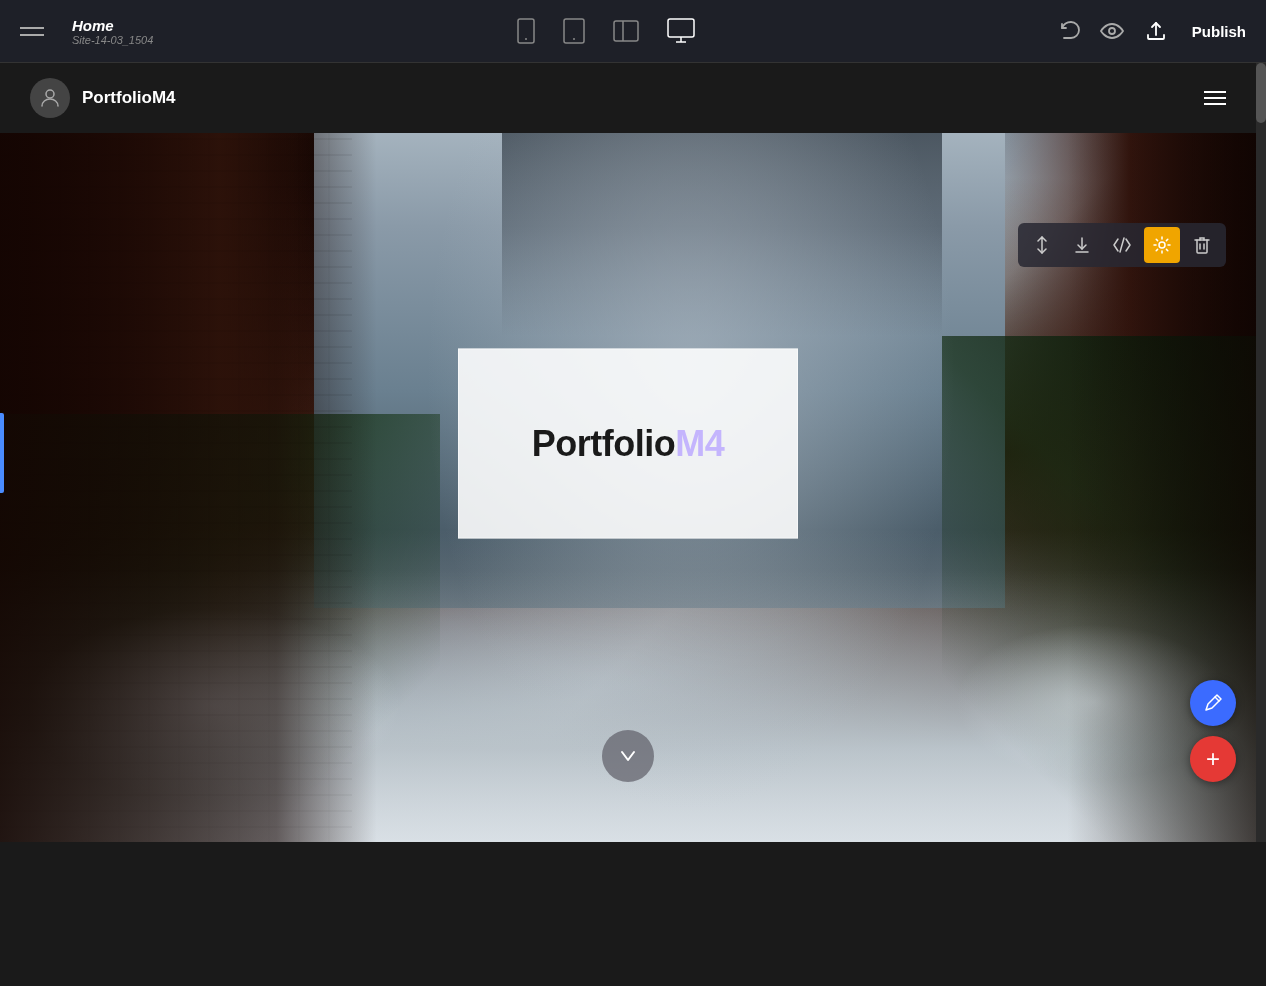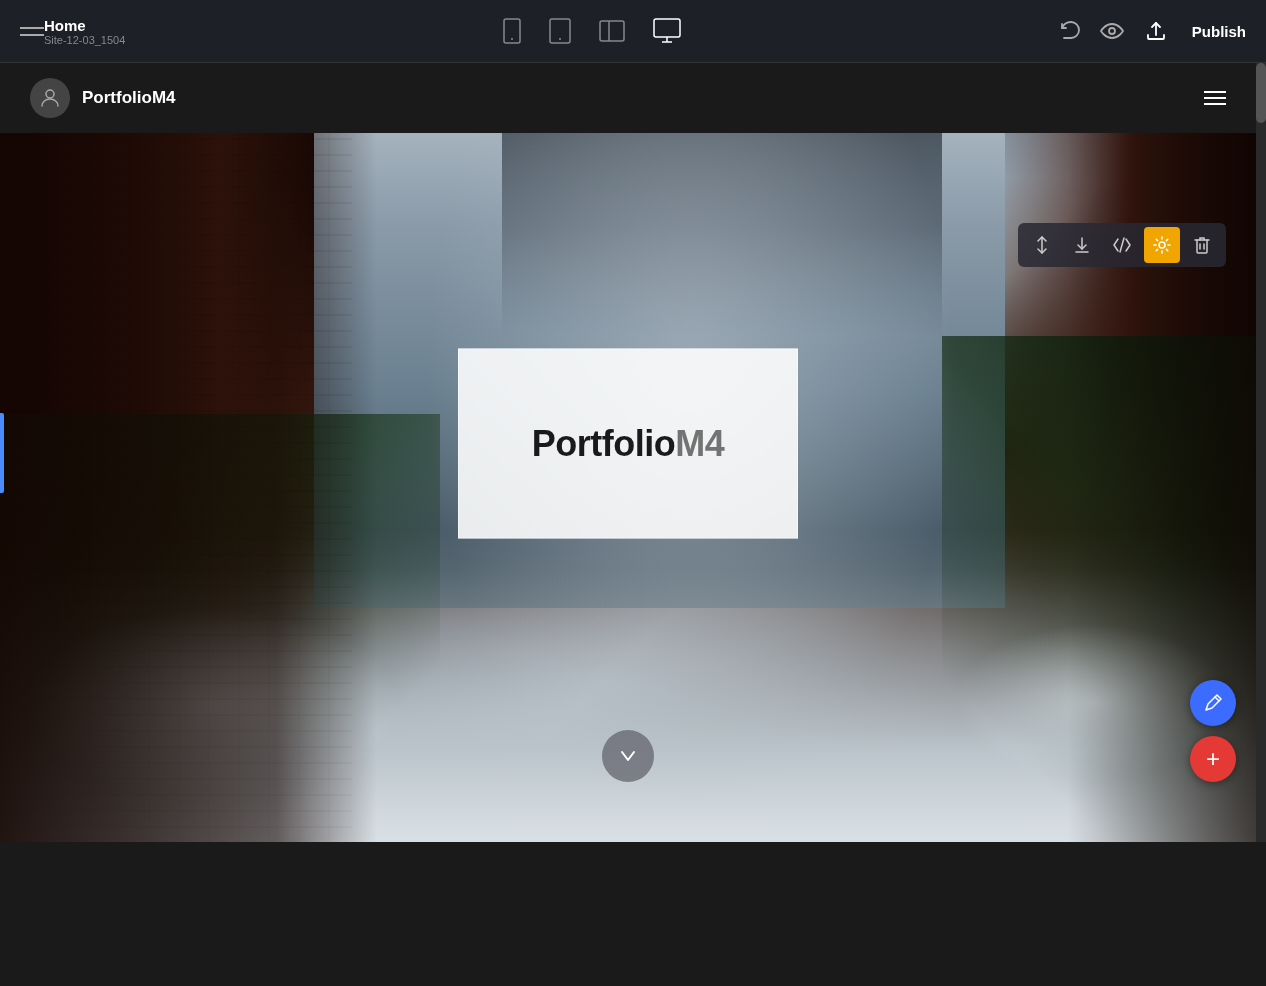--- a/index.html
+++ b/index.html
@@ -12,21 +12,22 @@
       background: #1e2028;
       display: flex;
       align-items: center;
       justify-content: space-between;
       padding: 0 20px;
       border-bottom: 1px solid #333;
     }
     .top-bar-left {
       display: flex;
       align-items: center;
-      gap: 0;
+      gap: 28px;
+      font-style: italic;
     }
     .hamburger {
       display: flex;
       flex-direction: column;
       gap: 5px;
       cursor: pointer;
     }
     .hamburger span {
       display: block;
       width: 24px;
@@ -244,21 +245,21 @@
       justify-content: center;
       z-index: 10;
     }
     .logo-card-text {
       font-size: 36px;
       font-weight: 700;
       color: #1a1a1a;
       letter-spacing: -0.5px;
     }
     .logo-card-text .highlight {
-      color: #737373;
+      color: #c4b5fd;
     }
 
     
     .scroll-down-btn {
       position: absolute;
       bottom: 60px;
       left: 50%;
       transform: translateX(-50%);
       width: 52px;
       height: 52px;
@@ -330,21 +331,21 @@
 <body>
 
 <div class="top-bar">
   <div class="top-bar-left">
     <div class="hamburger">
       <span></span>
         <span></span>
     </div>
     <div class="title-block">
       <span class="title-main">Home</span>
-      <span class="title-sub">Site-12-03_1504</span>
+      <span class="title-sub">Site-14-03_1504</span>
     </div>
   </div>
 
   <div class="top-bar-center">
 
     <div class="device-icon">
       <svg width="18" height="26" viewBox="0 0 18 26" fill="none">
         <rect x="1" y="1" width="16" height="24" rx="2" stroke="#888" stroke-width="1.5" fill="none"></rect>
         <circle cx="9" cy="21" r="1" fill="#888"></circle>
       </svg>

